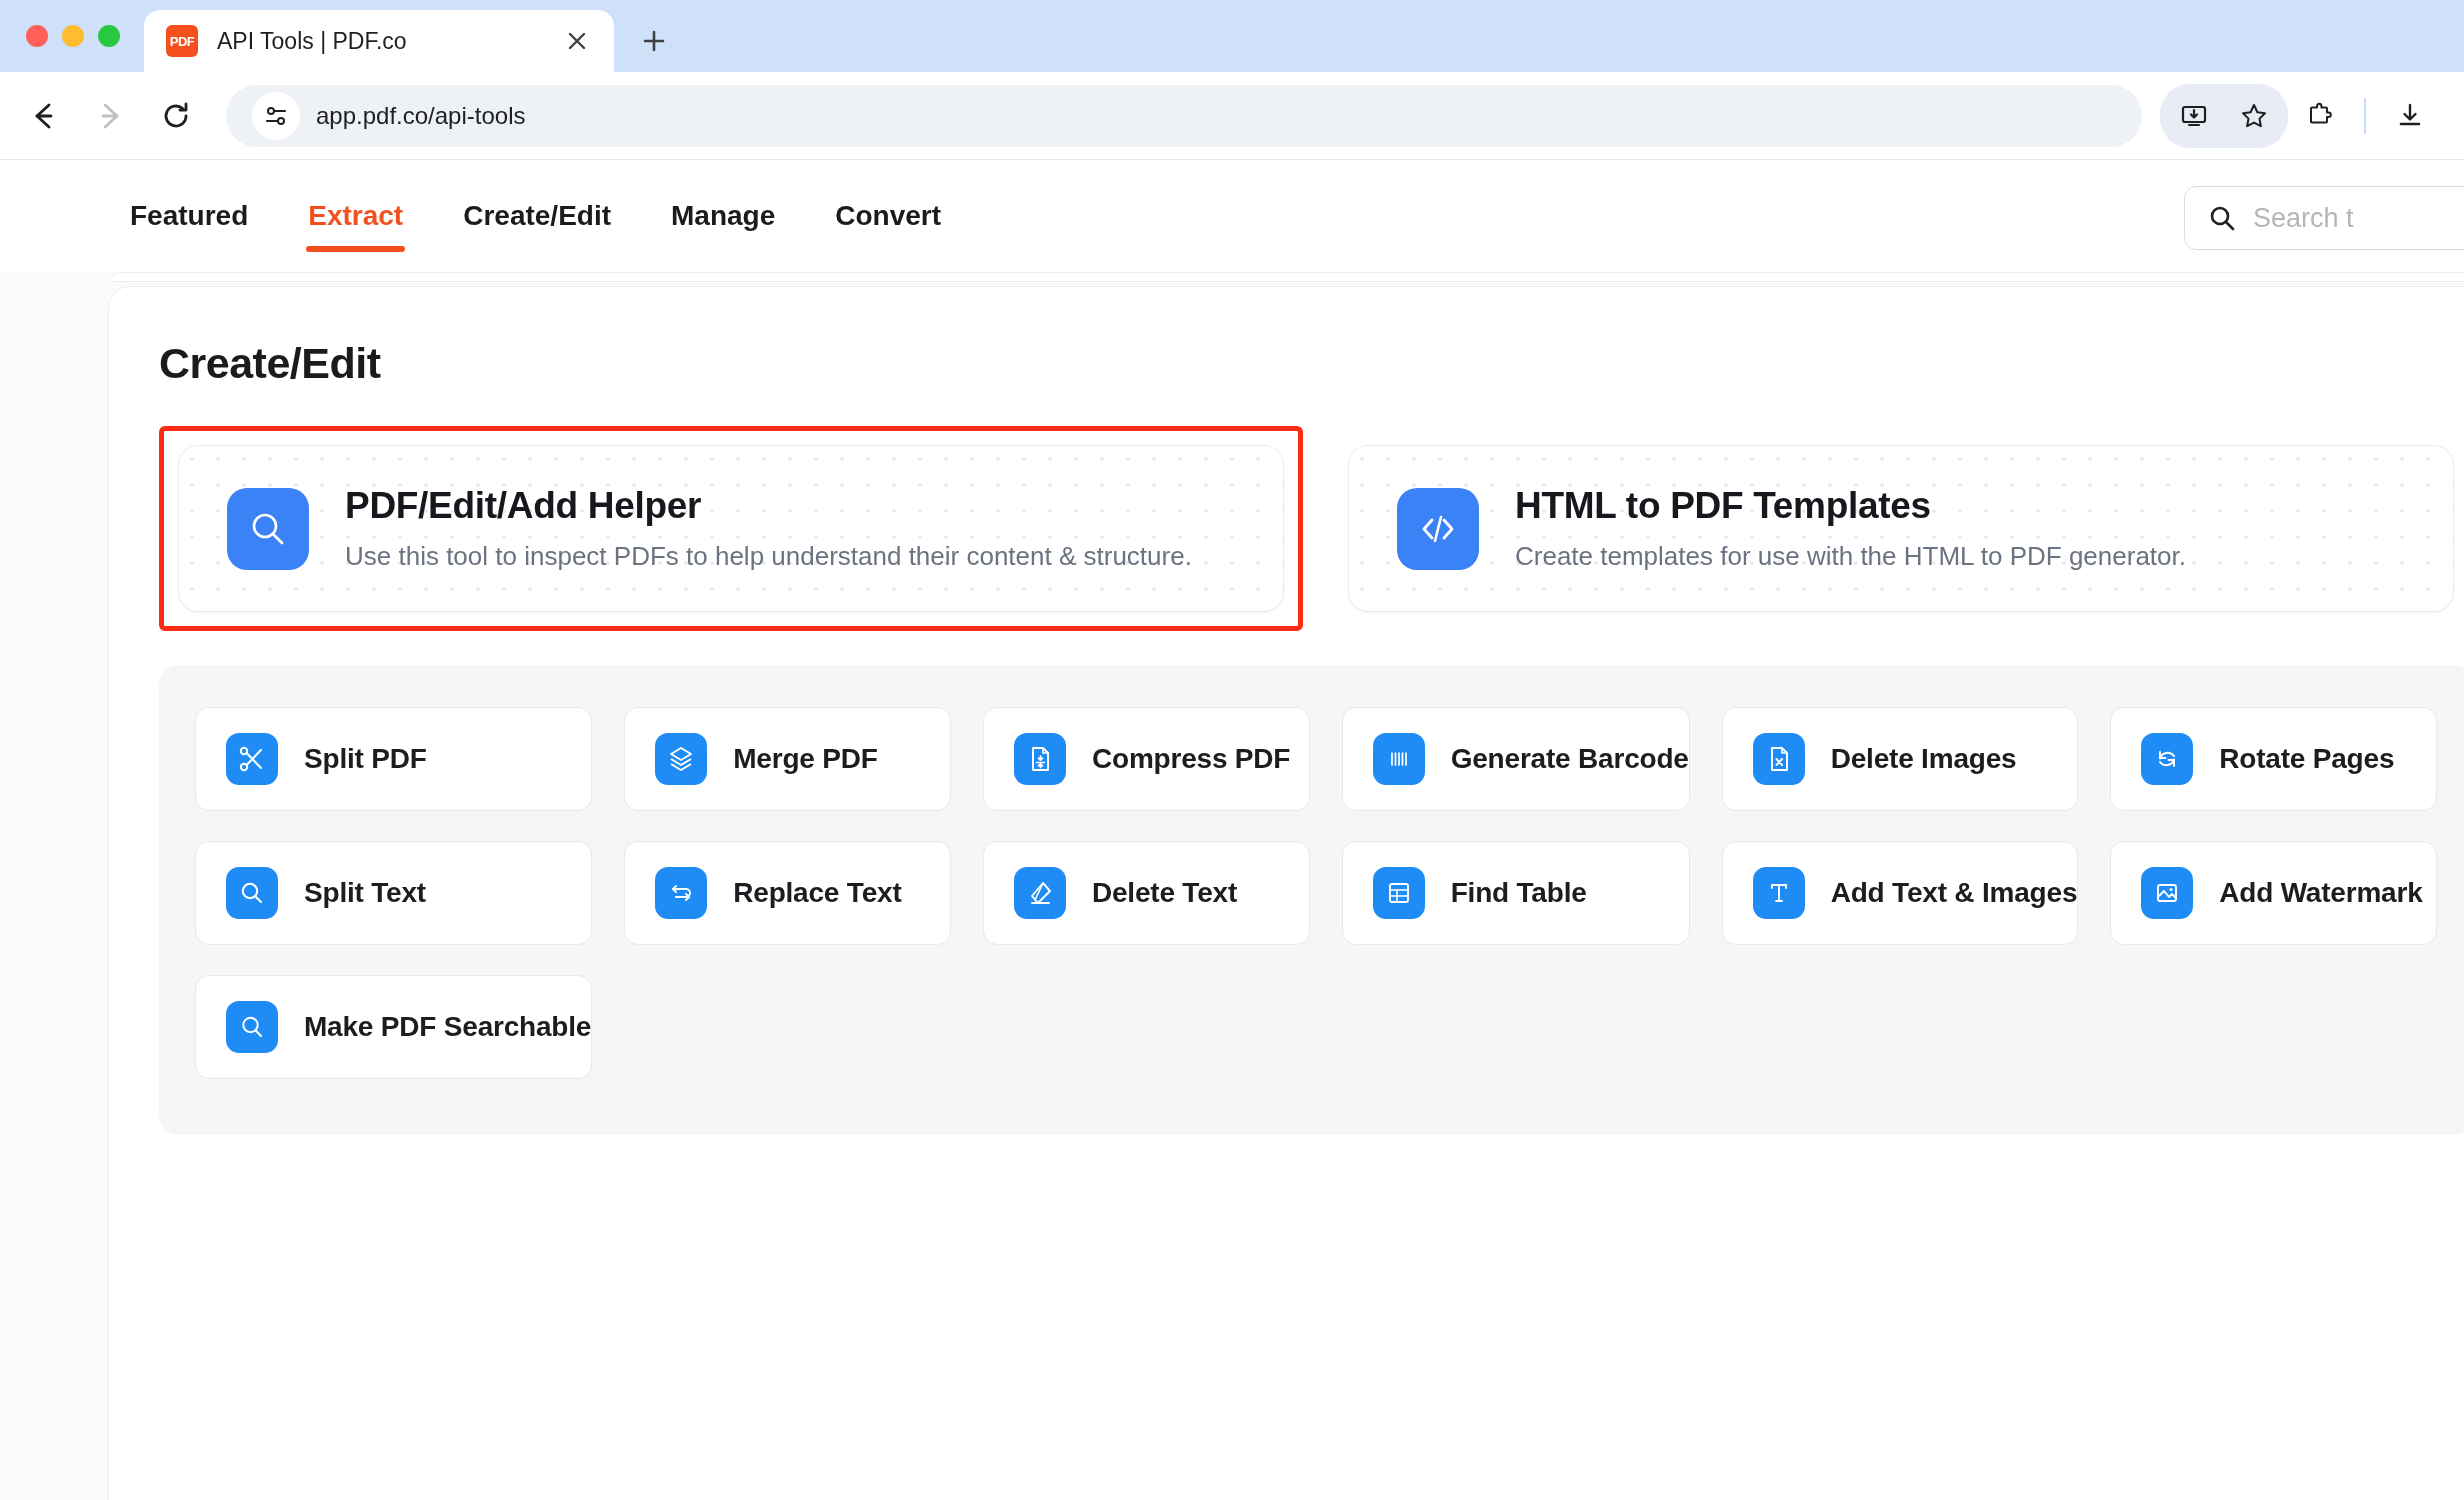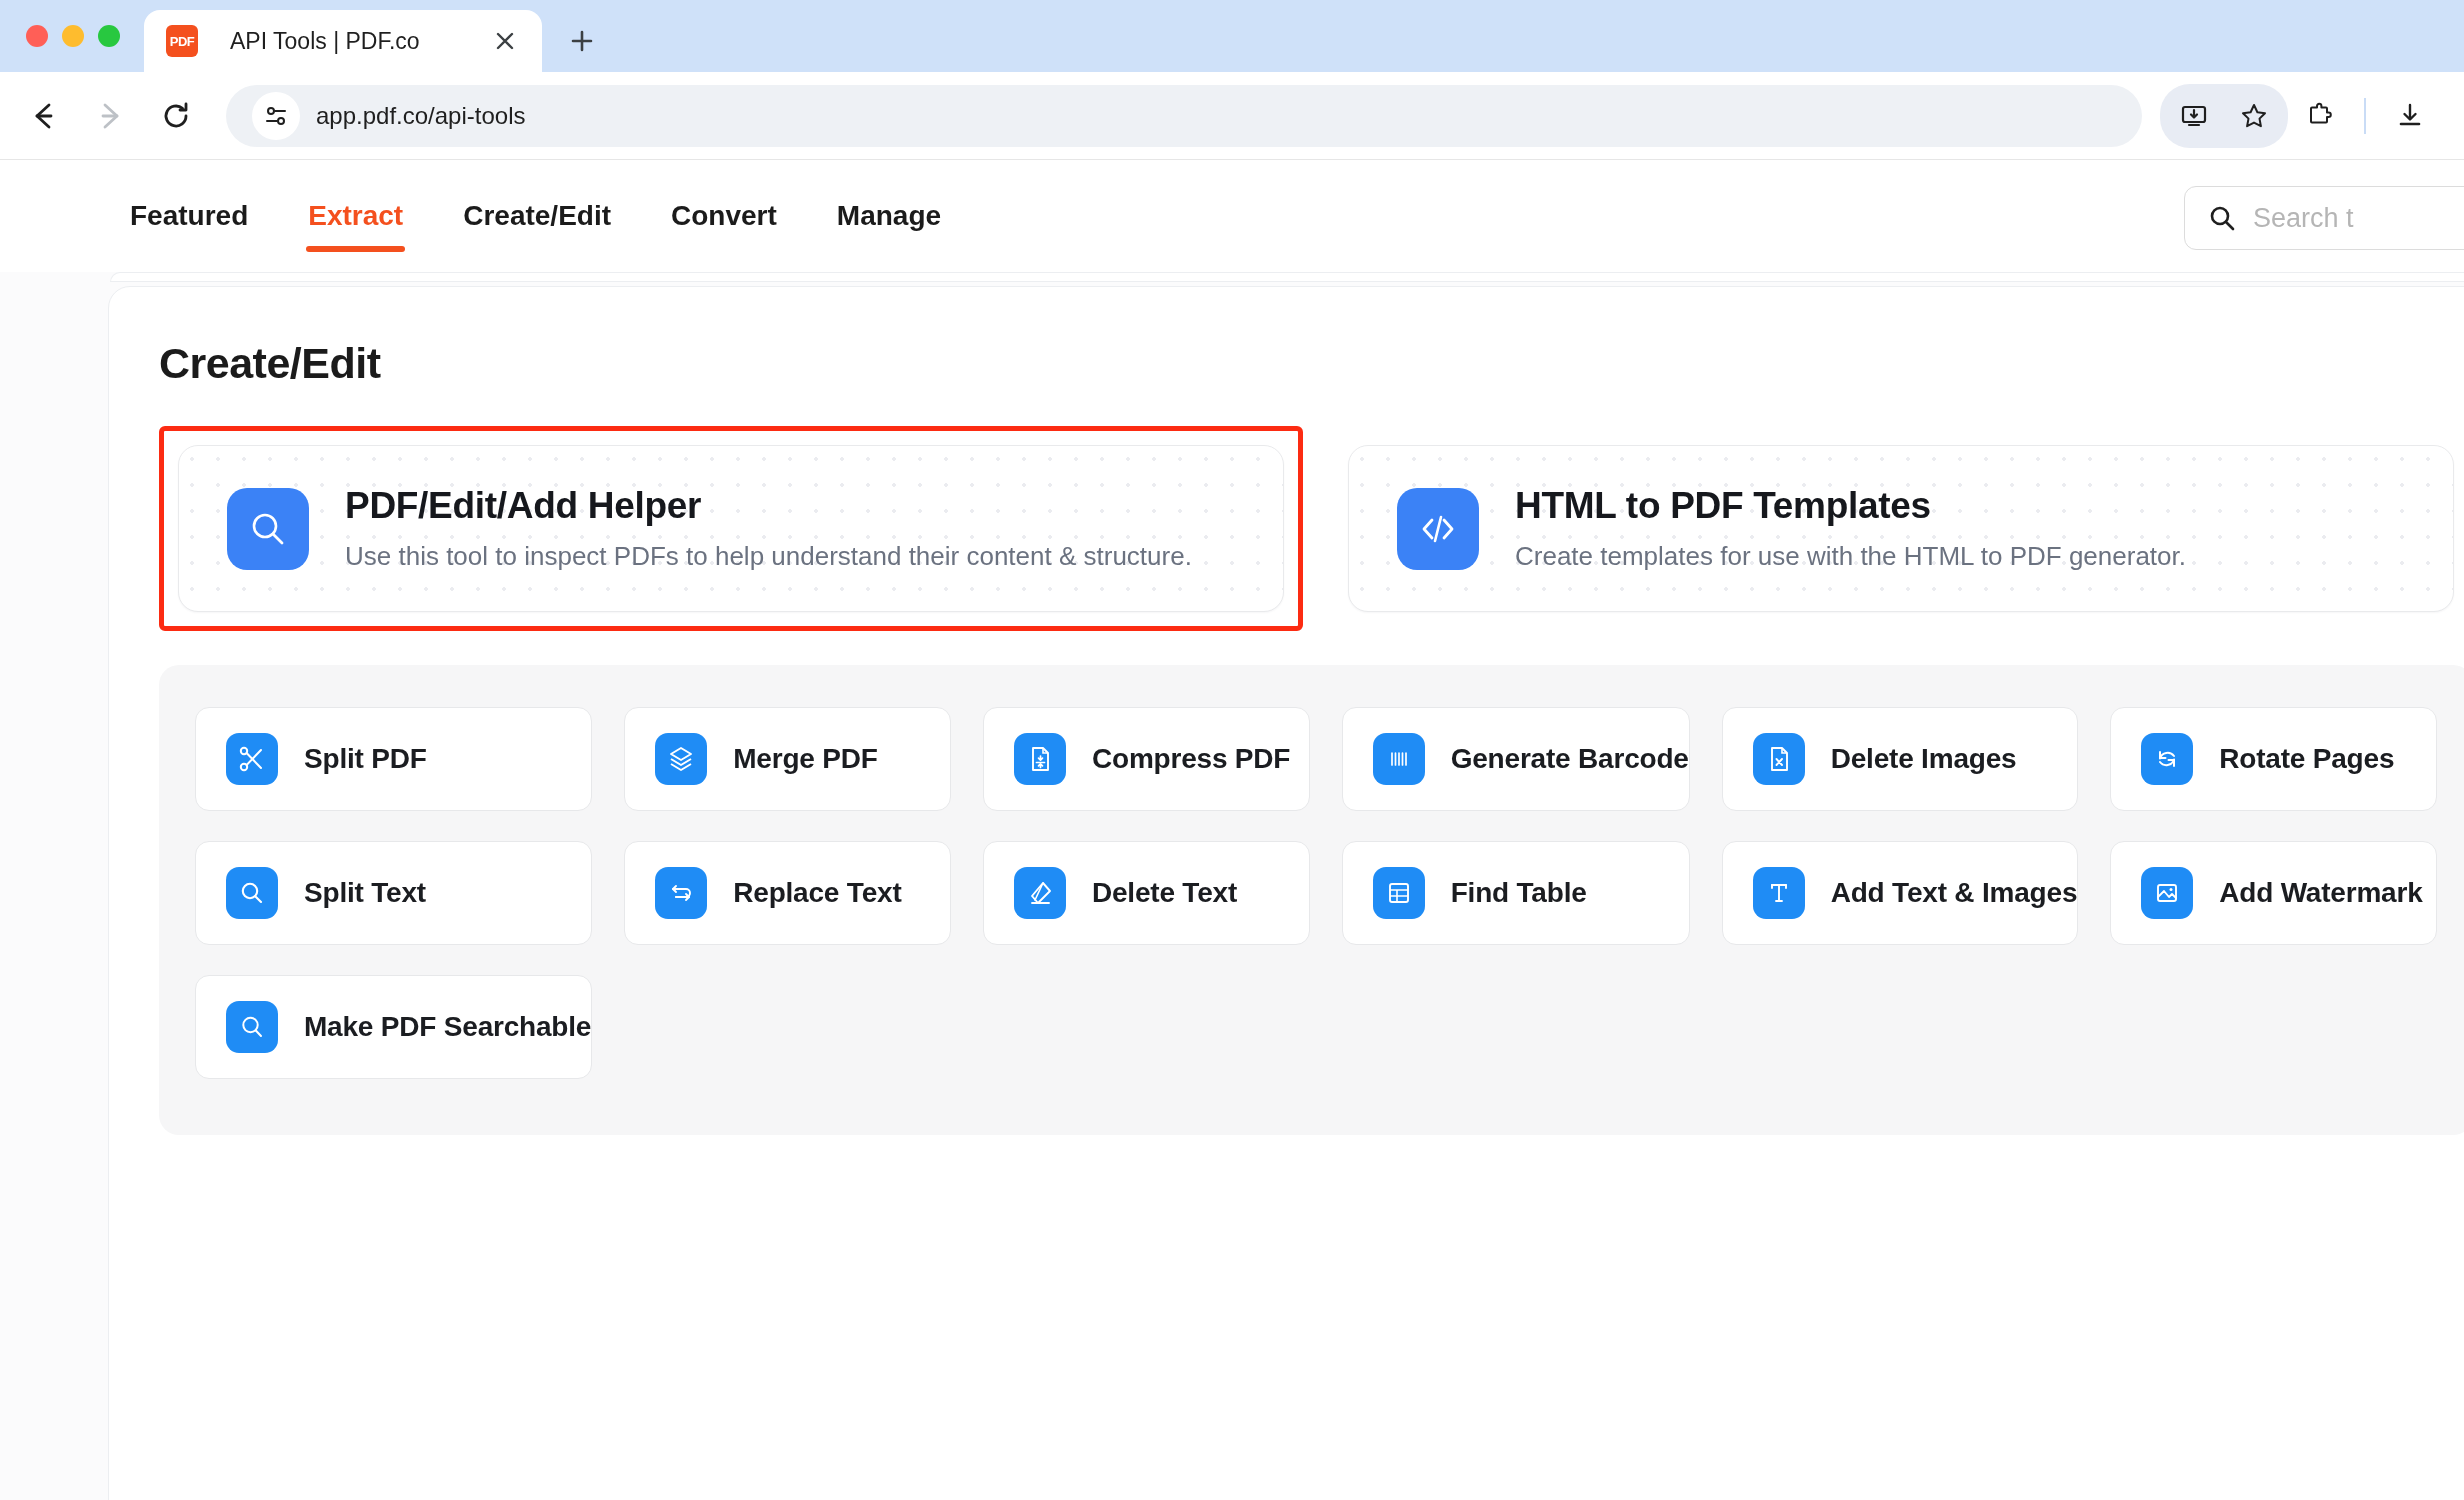--- a/index.html
+++ b/index.html
@@ -22,27 +22,27 @@
     position: relative;
     flex: 0 0 72px;
   }
   .traffic { display: flex; align-items: center; gap: 14px; height: 72px; padding: 0 10px 0 8px; }
   .dot { width: 22px; height: 22px; border-radius: 50%; }
   .dot.red { background: #ff5f57; }
   .dot.yellow { background: #febc2e; }
   .dot.green { background: #28c840; }
 
   .tab {
-    width: 398px; height: 62px;
+    width: 470px; height: 62px;
     background: #ffffff;
     border-radius: 16px 16px 0 0;
     display: flex; align-items: center;
     padding: 0 20px 0 22px;
     margin-left: 14px;
-    gap: 32px;
+    gap: 19px;
     position: relative;
   }
   .favicon {
     width: 32px; height: 32px; border-radius: 6px;
     background: #f4501e;
     color: #fff; font-size: 13px; font-weight: bold;
     display: flex; align-items: center; justify-content: center;
     letter-spacing: -0.5px;
     flex: 0 0 32px;
   }
@@ -348,24 +348,24 @@
       <div class="nav-item">
         <span>Featured</span>
       </div>
       <div class="nav-item active">
         <span>Extract</span>
       </div>
       <div class="nav-item">
         <span>Create/Edit</span>
       </div>
       <div class="nav-item">
+        <span>Manage</span>
+      </div>
+      <div class="nav-item">
         <span>Convert</span>
-      </div>
-      <div class="nav-item">
-        <span>Manage</span>
       </div>
 
       <div class="nav-search">
         <span>
           <svg width="30" height="30" viewBox="0 0 30 30">
             <circle cx="13" cy="13" r="8" stroke="#1f1f1f" stroke-width="2.6" fill="none"></circle>
             <path d="M19 19 L26 26" stroke="#1f1f1f" stroke-width="2.6" stroke-linecap="round"></path>
           </svg>
         </span>
         <span class="nav-search-text">Search t</span>

